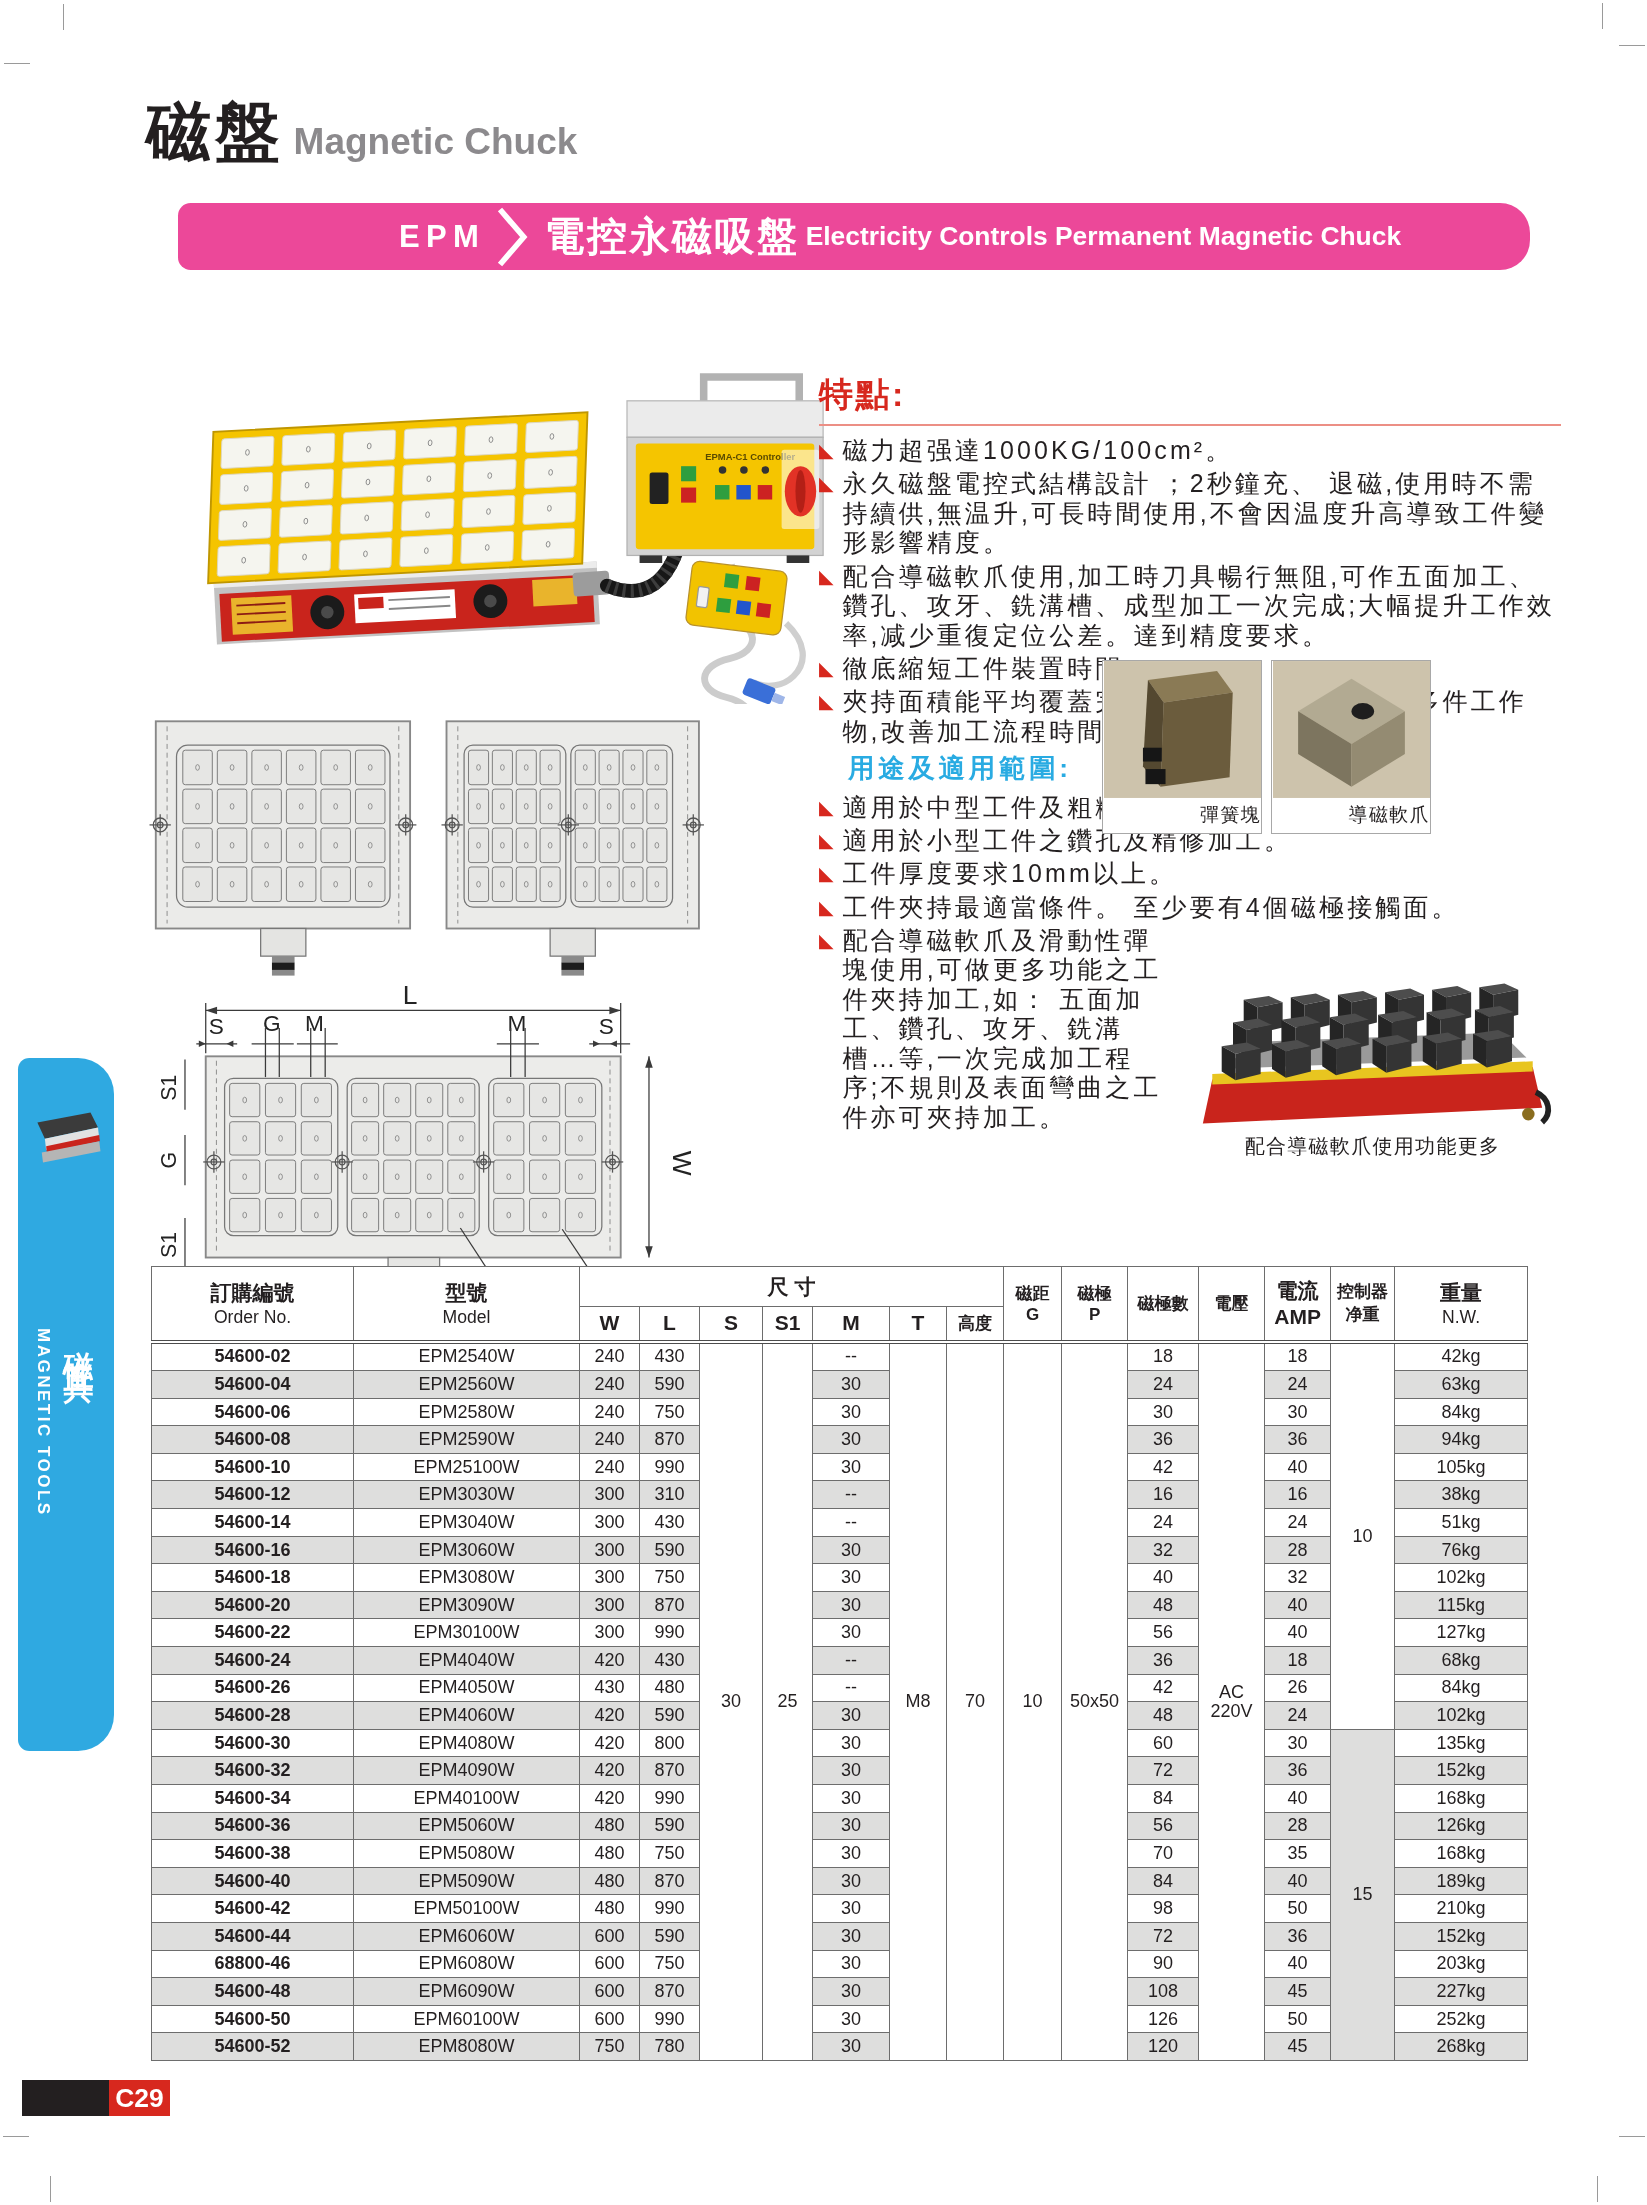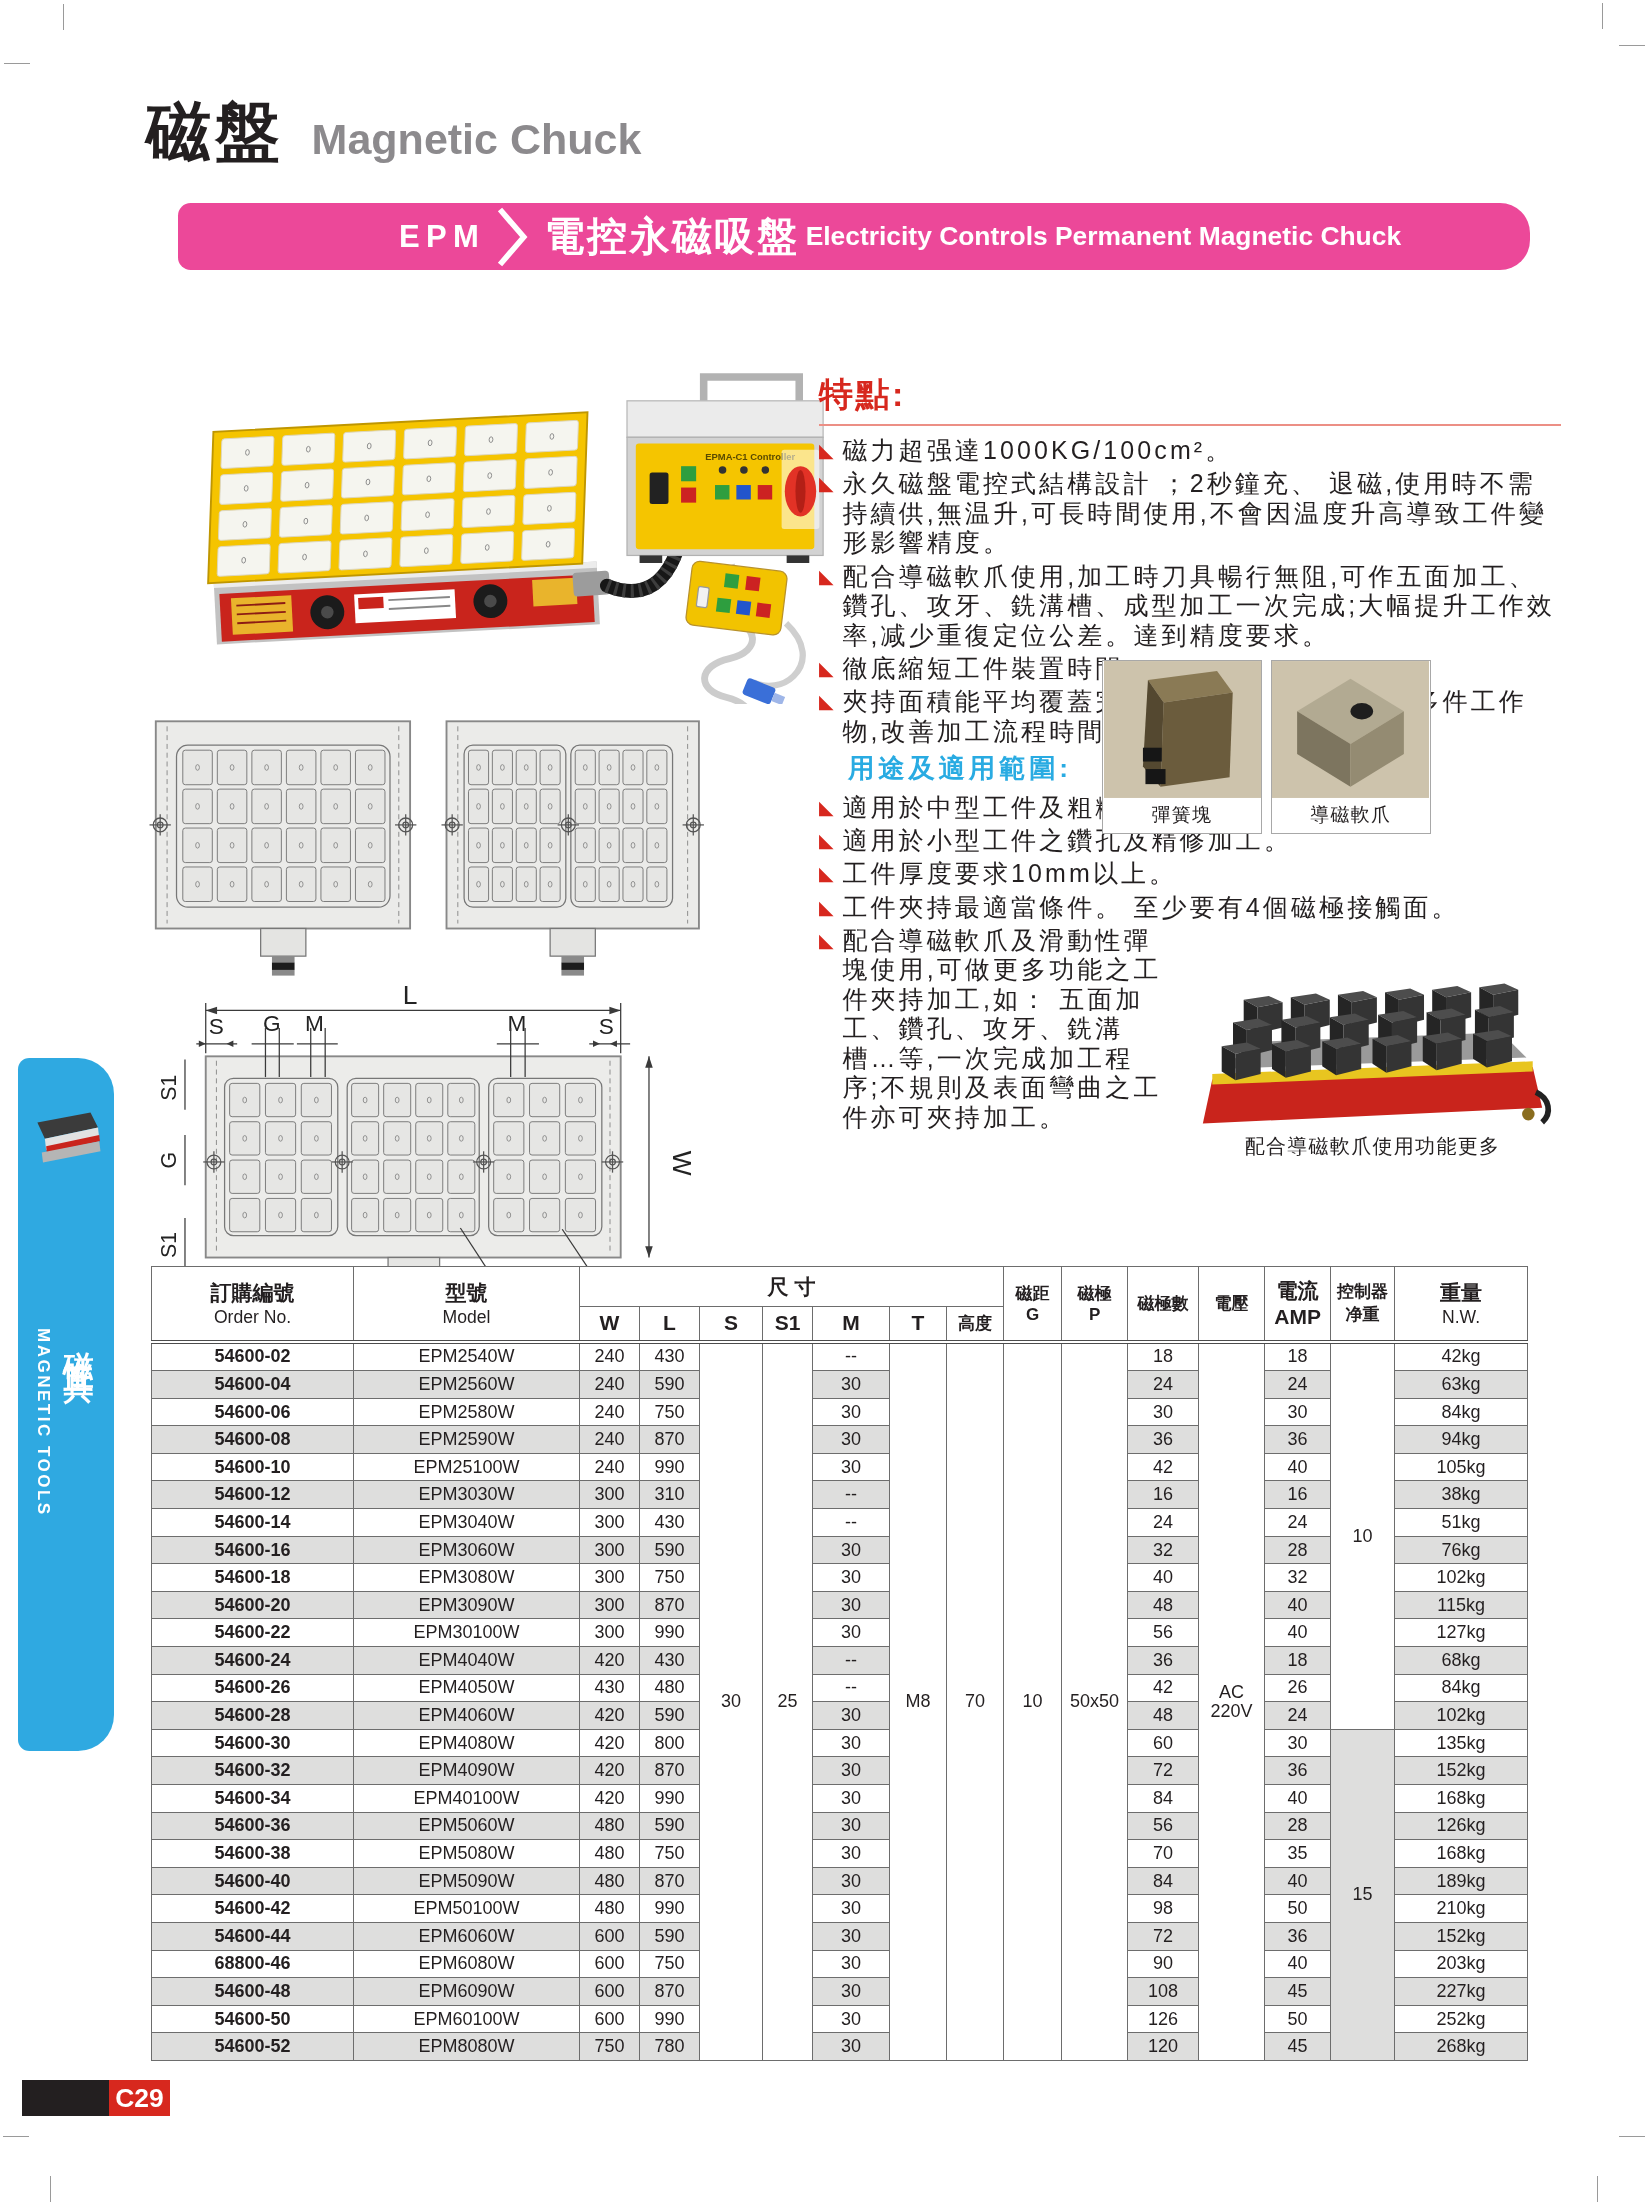--- a/index.html
+++ b/index.html
@@ -15,21 +15,21 @@
     background:#2fa9e1;border-radius:11.3px 36px 36px 11.3px;
     display:flex;flex-direction:column;align-items:center;
   }
   .sidebar .mini{margin-top:38px;}
   .sidebar .vtext{display:flex;flex-direction:row;justify-content:center;gap:5px;margin-top:163px;}
   .sidebar .vt-en{writing-mode:vertical-rl;color:#fff;font-size:17px;font-weight:bold;letter-spacing:2.5px;}
   .sidebar .vt-cn{writing-mode:vertical-rl;color:#fff;font-size:30px;font-weight:bold;letter-spacing:7.5px;}
   
   .title{position:absolute;left:146px;top:88px;display:flex;align-items:baseline;}
   .title .cn{font-size:65px;font-weight:bold;color:#231f20;letter-spacing:3.8px;}
-  .title .en{font-size:43px;font-weight:bold;color:#8c8a8d;margin-left:28px;}
+  .title .en{font-size:37px;font-weight:bold;color:#8c8a8d;margin-left:10px;}
   
   .banner{position:absolute;left:159px;top:203px;width:1370px;height:67px;}
   .banner .red{
     position:absolute;left:19px;top:0;width:1352px;height:67px;background:#ec4899;
     border-radius:12.6px 30px 30px 12.6px;display:flex;align-items:center;
   }
   .banner .black{
     position:absolute;left:0;top:0;width:221px;height:67px;background:#231f20;
     border-radius:16.3px 10px 10px 16.3px;display:flex;align-items:center;justify-content:center;z-index:2;
   }
@@ -49,21 +49,21 @@
   .feat-list{list-style:none;margin:0;padding:0;}
   .feat-item{display:flex;margin-bottom:3.8px;}
   .feat-item .bullet{color:#d7281e;font-size:19px;line-height:1;margin:5px 8.8px 0 0;flex:0 0 auto;}
   .feat-item .txt{font-size:25px;letter-spacing:3.1px;line-height:1.18;}
   .usage-heading{color:#29abe2;font-size:26.4px;font-weight:bold;letter-spacing:3.8px;margin:5px 0 6.3px 29px;}
   .fig-float{float:right;width:377px;height:207px;margin:31px 0 3.8px 15px;
     display:flex;flex-direction:column;align-items:center;}
   .fig-float .cap{font-size:20px;letter-spacing:1.3px;margin-top:2.5px;}
   
   .fig-pair{position:absolute;left:1102px;top:660px;display:flex;gap:8.8px;z-index:3;background:#fff;}
-  .fig-box{width:158px;border:0.6px solid #a8a8a8;background:#fff;display:flex;flex-direction:column;align-items:center;}
+  .fig-box{width:158px;border:0.6px solid #a8a8a8;background:#fff;display:flex;flex-direction:column;align-items:flex-end;}
   .fig-box .cap{font-size:19px;margin:3.8px 0 5px 0;letter-spacing:1.3px;}
   
   .diagramA{position:absolute;left:146px;top:710px;}
   .diagramB{position:absolute;left:146px;top:984px;}
   .tech .pole{fill:#e6e6e4;stroke:#777;stroke-width:1.5;}
   .tech .pole-dot{fill:none;stroke:#777;stroke-width:1.2;}
   .tech .dim{stroke:#3a3a3a;stroke-width:2;fill:none;}
   .tech text{font-family:"Liberation Sans","DejaVu Sans",sans-serif;fill:#232323;}
   
   .unit{position:absolute;left:1339px;top:1274px;width:189px;text-align:right;font-size:22.6px;letter-spacing:0.6px;font-weight:bold;}

